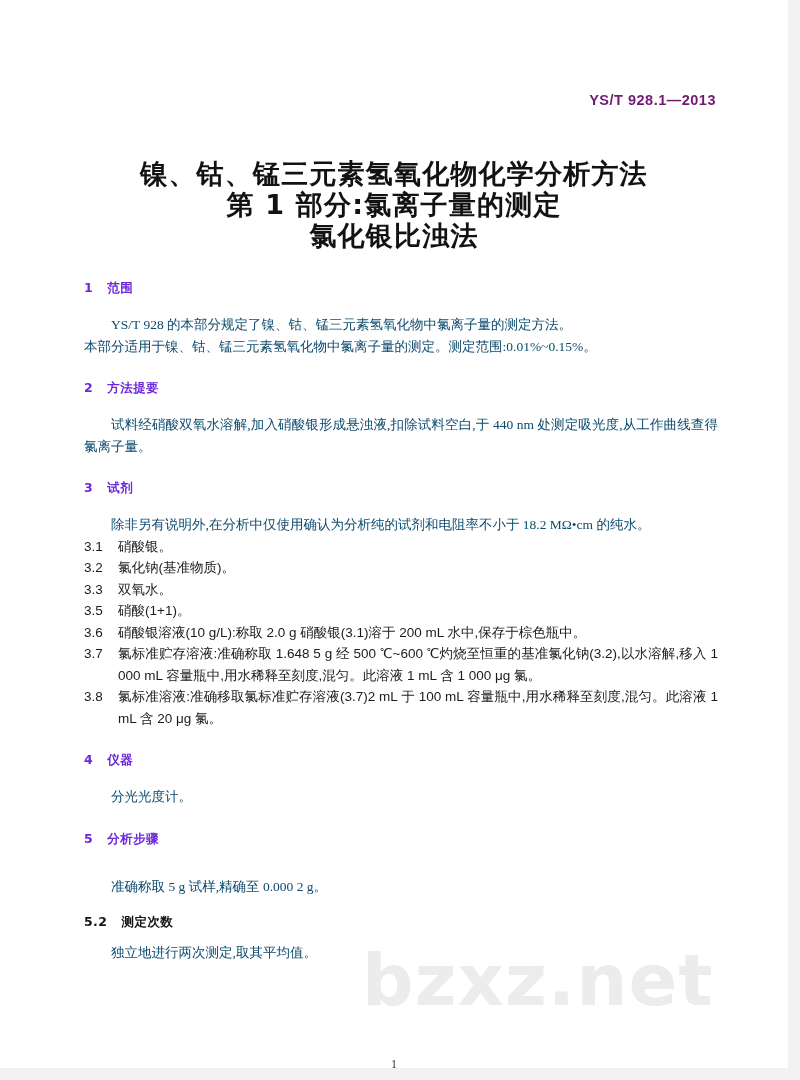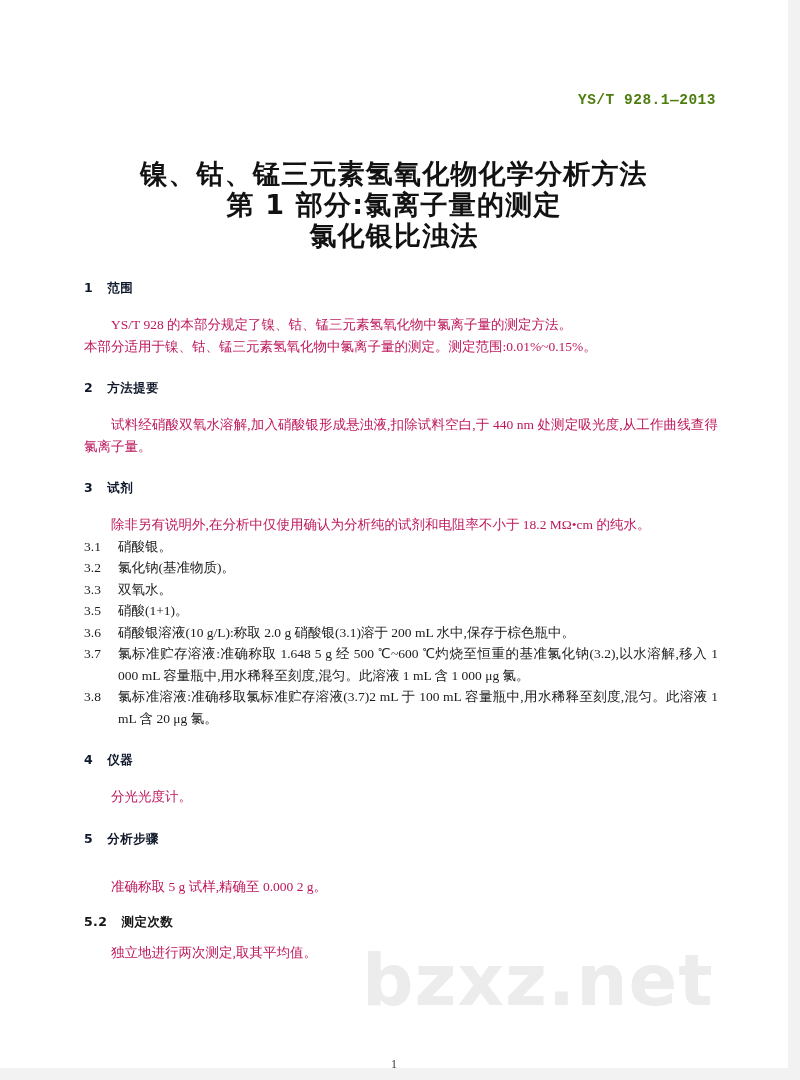--- a/index.html
+++ b/index.html
@@ -54,25 +54,25 @@
     color: #ececec;
     user-select: none;
     white-space: nowrap;
   }
 
   
   .std-number {
     position: absolute;
     right: 72px;
     top: 92px;
-    font-family: Liberation Mono, monospace;
+    font-family: Liberation Sans, sans-serif;
     font-weight: 700;
     font-size: 14.5px;
     letter-spacing: 0.5px;
-    color: #4d7c0f;
+    color: #701a75;
   }
 
   
   .title-block {
     position: absolute;
     left: 0;
     top: 158px;
     width: 788px;
     text-align: center;
   }
@@ -90,41 +90,41 @@
     position: absolute;
     left: 84px;
     top: 280px;
     width: 634px;
   }
   .sec-head {
     font-family: "DejaVu Sans", "Liberation Sans", sans-serif;
     font-weight: 700;
     font-size: 12.5px;
     letter-spacing: 0.4px;
-    color: #0f172a;
+    color: #6d28d9;
     white-space: pre;
   }
   .sub-head {
     font-family: "DejaVu Sans", "Liberation Sans", sans-serif;
     font-weight: 700;
     font-size: 12.5px;
     letter-spacing: 0.4px;
     color: #141414;
     white-space: pre;
   }
   .para {
     font-family: "Liberation Serif", "DejaVu Serif", serif;
     font-size: 13.5px;
     line-height: 21.5px;
-    color: #be185d;
+    color: #0c4a6e;
     text-align: justify;
   }
   .indent { text-indent: 2em; }
   .item {
-    font-family: Liberation Serif, serif;
+    font-family: Liberation Sans, sans-serif;
     font-size: 13.5px;
     line-height: 21.5px;
     color: #1b1b1b;
     text-align: justify;
     display: flex;
   }
   .item .num {
     flex: 0 0 auto;
     width: 34px;
     white-space: pre;

